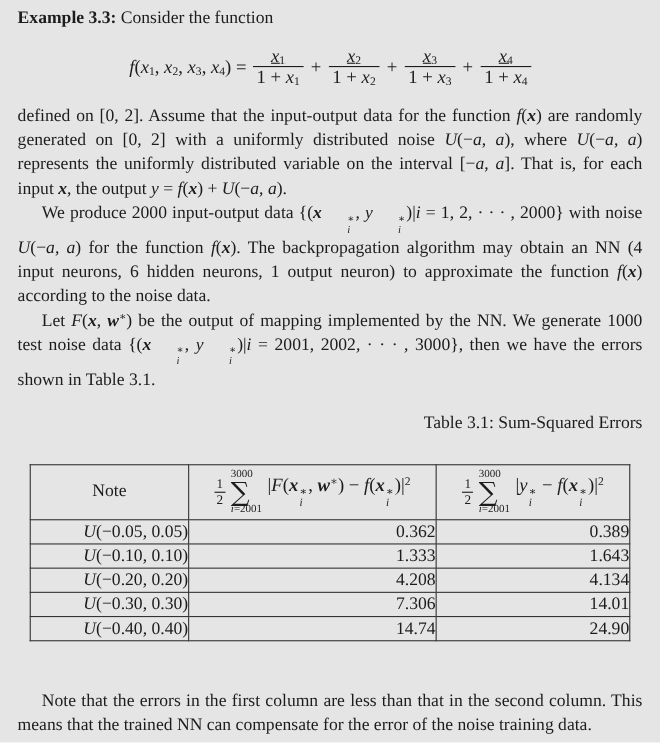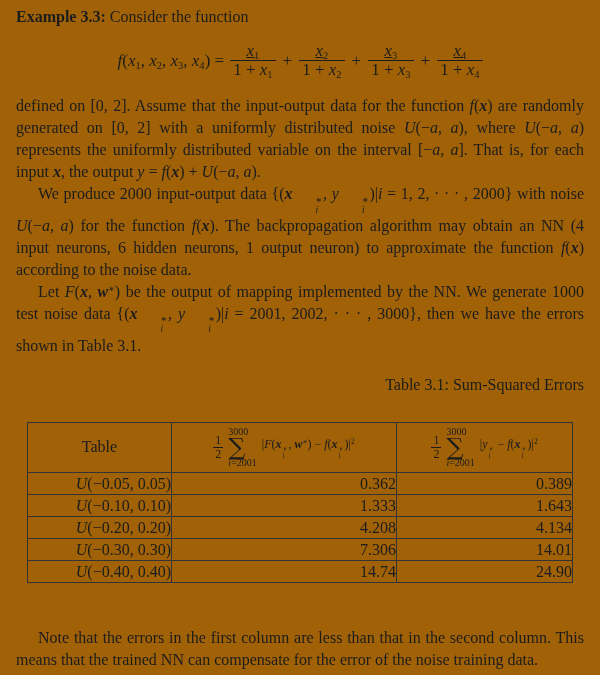--- a/index.html
+++ b/index.html
@@ -1,21 +1,21 @@
 <!DOCTYPE html>
 <html><head>
 <meta charset="utf-8">
 <style>
   html,body{margin:0;padding:0;background:#fff;}
   .page{
     position:relative;
     width:600px;height:675px;
     box-sizing:border-box;
     padding:6px 16px 0 16px;
-    background:#a16207;
+    background:#e5e5e5;
     color:#1c1c1c;
     font-family:"Liberation Serif","DejaVu Serif",serif;
     font-size:16px;
     line-height:22px;
     overflow:hidden;
   }
   p{margin:0;text-align:justify;}
   .indent{text-indent:22px;}
 
   
@@ -47,21 +47,21 @@
   th{height:49px;padding:0 2px;}
   td{height:21px;line-height:21px;text-align:right;padding:0;font-size:16px;}
   td.noise-cell{text-align:right;padding-left:7px;}
   .hdr{display:flex;align-items:center;justify-content:center;gap:5px;}
   .sfrac{display:inline-flex;flex-direction:column;align-items:center;font-size:12px;}
   .sfrac .fnum{line-height:13px;padding:0 2px;}
   .sfrac .fden{line-height:13px;border-top:1px solid #1c1c1c;padding:0 2px;}
   .bigsum{display:inline-flex;flex-direction:column;align-items:flex-start;}
   .sum-limit{font-size:10px;line-height:11px;white-space:nowrap;}
   .sigma{font-size:24px;line-height:20px;font-family:"DejaVu Serif",serif;}
-  .expr{font-size:12px;white-space:nowrap;}
+  .expr{font-size:17px;white-space:nowrap;}
 
   .note{margin-top:44px;}
 </style>
 </head>
 <body>
 
 <div class="page">
 
   <p><span class="st-b">Example 3.3:</span><span> Consider the function</span></p>
 
@@ -107,21 +107,21 @@
   <div class="caption">Table 3.1: Sum-Squared Errors</div>
 
   <table>
     <colgroup>
         <col style="width:144px">
         <col style="width:225px">
         <col style="width:176px">
       </colgroup>
     <tbody>
         <tr>
-      <th>Table</th>
+      <th>Note</th>
       <th>
         <div class="hdr">
           <span class="sfrac">
             <span class="fnum">1</span>
             <span class="fden">2</span>
           </span>
           <span class="bigsum">
             <span class="sum-limit">3000</span>
             <span class="sigma">∑</span>
             <span class="sum-limit"><span class="st-i">i</span><span>=2001</span></span>

